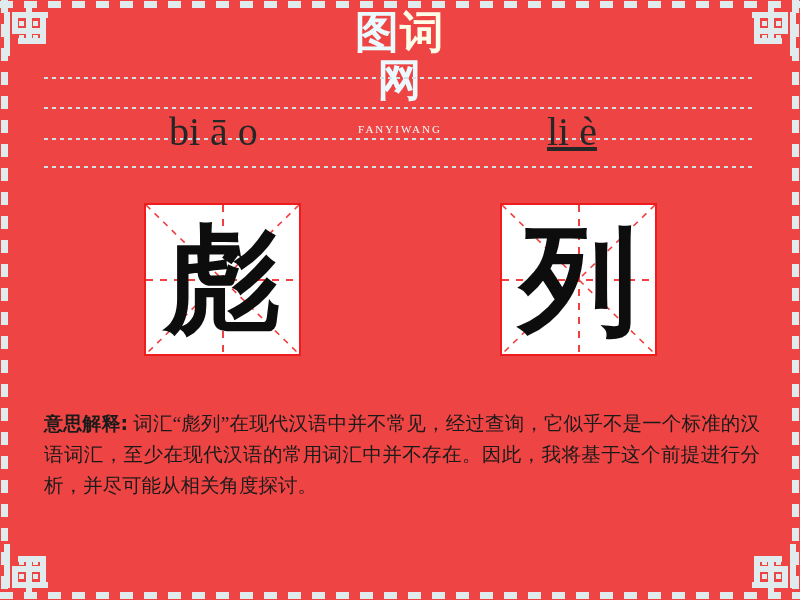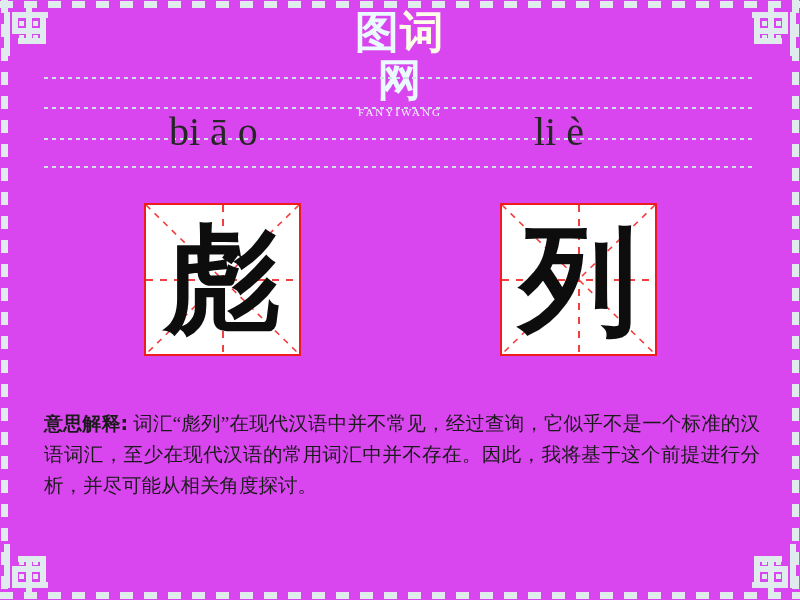--- a/index.html
+++ b/index.html
@@ -11,21 +11,21 @@
     height: 600px;
     background: #ffffff;
     font-family: "Liberation Serif", "DejaVu Serif", serif;
     overflow: hidden;
   }
 
   #page {
     position: relative;
     width: 800px;
     height: 600px;
-    background: #d946ef;
+    background: #ef4444;
     box-sizing: border-box;
   }
 
   
   .frame-edge {
     position: absolute;
     pointer-events: none;
   }
   .frame-top, .frame-bottom {
     left: 0;
@@ -81,21 +81,21 @@
     font-weight: bold;
   }
   #watermark .wm-g1 { color: #eafaff; }
   #watermark .wm-g2 { color: #fdfde8; }
   #watermark .wm-g3 { color: #eafaff; }
   #watermark .wm-sub {
     font-size: 11px;
     letter-spacing: 2px;
     color: #f2fbfc;
     font-family: "Liberation Serif", serif;
-    margin-top: 2px;
+    margin-top: 19px;
   }
 
   
   #pinyin-grid {
     position: absolute;
     left: 44px;
     top: 77px;
     width: 712px;
     height: 90px;
   }
@@ -118,21 +118,21 @@
     position: absolute;
     top: -4px;
     font-size: 40px;
     line-height: 62px;
     color: #262626;
     font-family: "Liberation Serif", "DejaVu Serif", serif;
     white-space: pre;
     margin-top: 28px;
   }
   .pinyin-1 { left: 125px; }
-  .pinyin-2 { left: 490px; }
+  .pinyin-2 { left: 503px; text-decoration: underline; }
 
   
   .hanzi-box {
     position: absolute;
     width: 153px;
     height: 149px;
     border: 2px solid #ee1c1c;
     box-sizing: content-box;
     background: #ffffff;
   }

